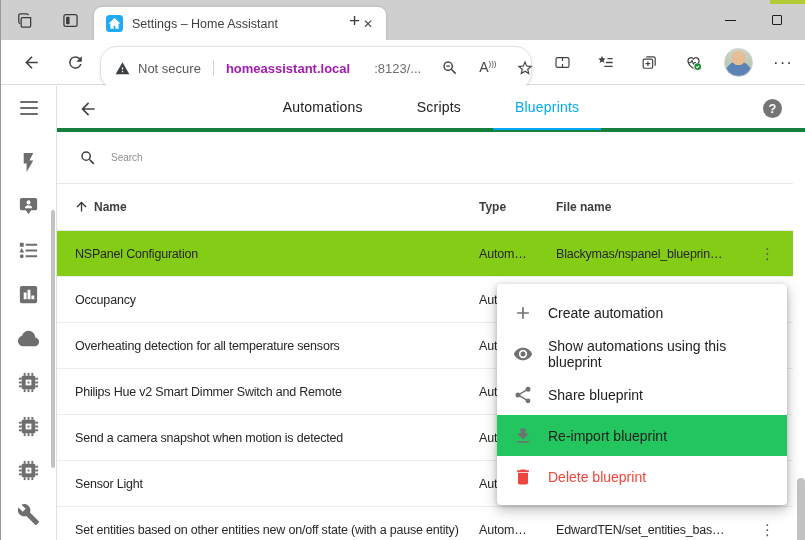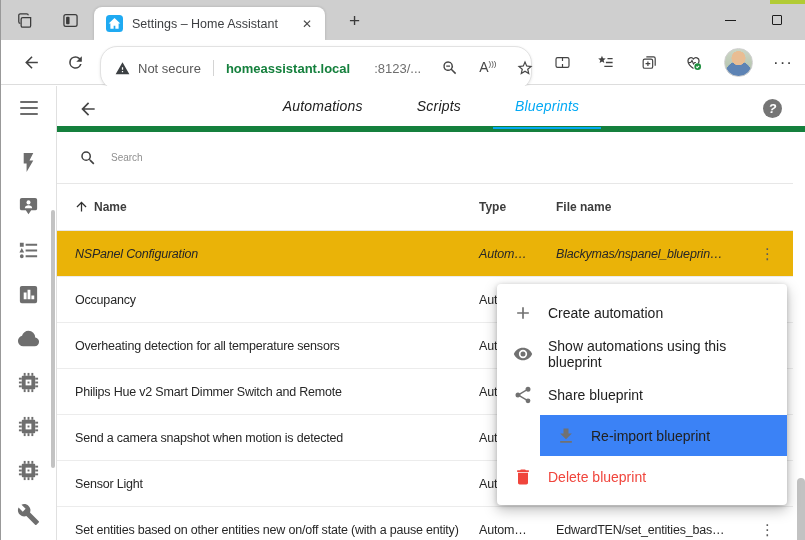--- a/index.html
+++ b/index.html
@@ -8,21 +8,21 @@
     position:relative;width:805px;height:540px;overflow:hidden;background:#fff;
     font-family:"Liberation Sans","DejaVu Sans",sans-serif;
     border-left:1px solid #999;
   }
   svg.ic{display:block;}
   
   .titlebar{position:absolute;left:0;top:0;right:0;height:40px;background:#cfcfcf;}
   .green-strip{position:absolute;top:0;right:0;width:35px;height:4px;background:#b2cb35;z-index:6;}
   .tb-icon{position:absolute;top:11px;width:19px;height:19px;color:#3b3b3b;cursor:pointer;}
   .tab{
-    position:absolute;left:93px;top:7px;width:231px;height:33px;background:#fff;
+    position:absolute;left:93px;top:7px;width:292px;height:33px;background:#fff;
     border-radius:8px 8px 0 0;display:flex;align-items:center;padding:0 9px 0 12px;
     box-shadow:0 0 3px rgba(0,0,0,.18);
   }
   .tab .favicon{width:17px;height:17px;flex:0 0 auto;}
   .tab-title{flex:1;margin-left:9px;font-size:12.5px;color:#3d3f42;white-space:nowrap;overflow:hidden;}
   .tab-close{flex:0 0 auto;font-size:12px;color:#4a4a4a;padding:2px 4px;cursor:pointer;}
   .newtab{position:absolute;left:342px;top:8px;font-size:19px;font-weight:300;color:#3b3b3b;padding:2px 6px;cursor:pointer;line-height:22px;}
   .win-btn{position:absolute;top:0;width:42px;height:40px;display:flex;align-items:center;justify-content:center;cursor:pointer;}
   .win-min{left:708px;}
   .win-min .glyph{width:11px;height:0;border-top:1.4px solid #1d1d1d;}
@@ -32,21 +32,21 @@
   .toolbar{position:absolute;left:0;top:40px;right:0;height:45px;background:#fff;border-bottom:1px solid #ddd;}
   .nav-ic{position:absolute;top:13px;width:19px;height:19px;color:#434343;cursor:pointer;}
   .addr{
     position:absolute;left:99px;top:46px;width:432px;height:44px;border-radius:17px;
     background:#fff;border:1px solid #e2e2e2;box-shadow:0 1px 3px rgba(0,0,0,.1);
     display:flex;align-items:center;padding:0 14px;cursor:text;
   }
   .addr .sec-ic{width:15px;height:15px;color:#3c4043;flex:0 0 auto;}
   .sec-label{margin-left:8px;font-size:13px;color:#585858;white-space:nowrap;}
   .addr-sep{width:1px;height:16px;background:#d4d4d4;margin:0 12px;flex:0 0 auto;}
-  .addr-host{font-size:13px;color:#15803d;font-weight:bold;white-space:nowrap;}
+  .addr-host{font-size:13px;color:#a21caf;font-weight:bold;white-space:nowrap;}
   .addr-path{font-size:13px;color:#6e6e6e;white-space:nowrap;margin-left:24px;}
   .addr-sp{flex:1;}
   .addr-ic{width:18px;height:18px;color:#474747;margin-left:20px;flex:0 0 auto;cursor:pointer;}
   .avatar{position:absolute;left:723px;top:48px;width:29px;height:29px;border-radius:50%;cursor:pointer;
     background:
       radial-gradient(circle at 50% 34%, #e9bd93 0 31%, rgba(0,0,0,0) 32%),
       radial-gradient(circle at 50% 95%, #5d83b4 0 46%, rgba(0,0,0,0) 47%),
       linear-gradient(#cdd6c6,#aebfa8);
     border:1px solid #d0d0d0;}
   .more-dots{position:absolute;left:772px;top:53px;font-size:17px;letter-spacing:1px;color:#3b3b3b;cursor:pointer;}
@@ -54,21 +54,21 @@
   .page{position:absolute;left:0;top:86px;right:0;bottom:0;display:flex;background:#fff;}
   .sidebar{position:relative;width:56px;flex:0 0 auto;border-right:1px solid #e0e0e0;background:#fff;}
   .hamburger{position:absolute;left:19px;top:15px;width:18px;cursor:pointer;}
   .hamburger i{display:block;height:2px;background:#6c6c6c;margin-bottom:4px;border-radius:1px;}
   .sb-items{position:absolute;left:0;top:54px;right:0;display:flex;flex-direction:column;align-items:center;}
   .sb-item{height:44px;width:100%;display:flex;align-items:center;justify-content:center;color:#6e6e6e;cursor:pointer;}
   .sb-item svg{width:23px;height:23px;}
   .sb-scroll{position:absolute;right:1px;top:124px;width:4px;height:258px;border-radius:2px;background:#c3c3c3;cursor:pointer;}
   .main{position:relative;flex:1;background:#fff;overflow:hidden;}
   
-  .ha-header{position:relative;height:46px;border-bottom:6px solid #15803d;display:flex;align-items:center;justify-content:center;font-style:italic;}
+  .ha-header{position:relative;height:46px;border-bottom:4px solid #15803d;display:flex;align-items:center;justify-content:center;}
   .ha-back{position:absolute;left:21px;top:13px;width:20px;height:20px;color:#454545;cursor:pointer;}
   .ha-tabs{display:flex;gap:10px;height:46px;}
   .ha-tab{padding:0 22px;line-height:46px;font-size:14px;font-weight:500;color:#212121;letter-spacing:.2px;cursor:pointer;}
   .ha-tab.active{color:var(--accent);border-bottom:2px solid var(--accent);}
   .ha-help{position:absolute;right:23px;top:13px;width:19px;height:19px;border-radius:50%;background:#757575;color:#fff;
     font-size:13px;font-weight:bold;text-align:center;line-height:19px;cursor:pointer;}
   
   .search-row{height:52px;border-bottom:1px solid #e7e7e7;margin-right:12px;display:flex;align-items:center;padding-left:22px;}
   .search-row svg{width:18px;height:18px;color:#3f3f3f;flex:0 0 auto;cursor:pointer;}
   .search-input{border:none;outline:none;margin-left:12px;font-size:10px;color:#212121;flex:1;background:transparent;
@@ -76,32 +76,32 @@
   .search-input::placeholder{color:#8f8f8f;opacity:1;}
   
   .thead{position:relative;height:47px;border-bottom:1px solid #e7e7e7;margin-right:12px;font-size:12px;font-weight:bold;color:#3d3d3d;}
   .thead .sort-ic{position:absolute;left:17px;top:15px;width:15px;height:15px;color:#2f2f2f;cursor:pointer;}
   .th{position:absolute;top:50%;transform:translateY(-50%);cursor:pointer;}
   .th-name{left:37px;}
   .th-type{left:422px;}
   .th-file{left:499px;}
   .row{position:relative;height:46px;border-bottom:1px solid #ececec;margin-right:12px;font-size:12.5px;
     letter-spacing:-0.2px;color:#272727;cursor:pointer;}
-  .row.selected{background:#eab308;font-style:italic;}
+  .row.selected{background:#84cc16;}
   .cell{position:absolute;top:50%;transform:translateY(-50%);white-space:nowrap;}
   .c-name{left:18px;max-width:400px;overflow:hidden;}
   .c-type{left:422px;}
   .c-file{left:499px;max-width:195px;overflow:hidden;}
   .row-dots{position:absolute;left:697px;top:50%;transform:translateY(-50%);font-size:15px;color:#5c5c5c;
     padding:2px 6px;cursor:pointer;letter-spacing:0;}
   
   .menu{position:absolute;left:440px;top:198px;width:290px;padding:8px 0;background:#fff;border-radius:4px;z-index:10;
     box-shadow:0 5px 14px rgba(0,0,0,.26),0 1px 5px rgba(0,0,0,.18);}
   .menu-item{height:41px;display:flex;align-items:center;padding:0 16px;font-size:14px;color:#212121;cursor:pointer;}
-  .menu-item.hovered{background:#3b82f6;margin-left:43px;}
+  .menu-item.hovered{background:#22c55e;}
   .menu-item svg{width:20px;height:20px;color:#717171;flex:0 0 auto;margin-right:15px;}
   .menu-item.danger{color:var(--danger);}
   .menu-item.danger svg{color:var(--danger);}
   
   .pg-scroll{position:absolute;right:0;bottom:0;width:8px;height:62px;background:#c2c2c2;border-radius:4px 4px 0 0;cursor:pointer;}
 </style>
 </head>
 <body>
 
 <svg width="0" height="0" style="position:absolute" aria-hidden="true">

